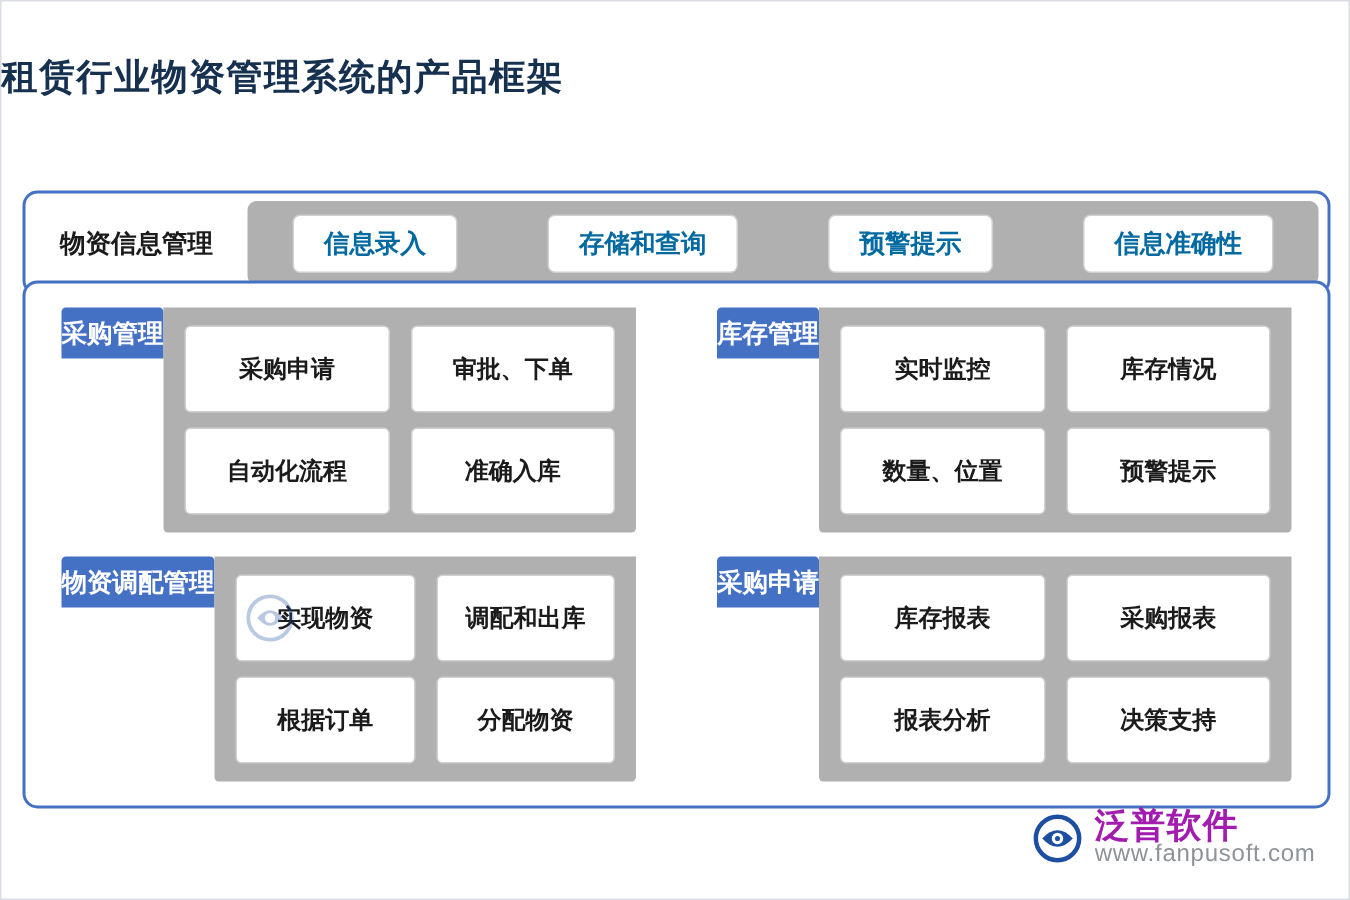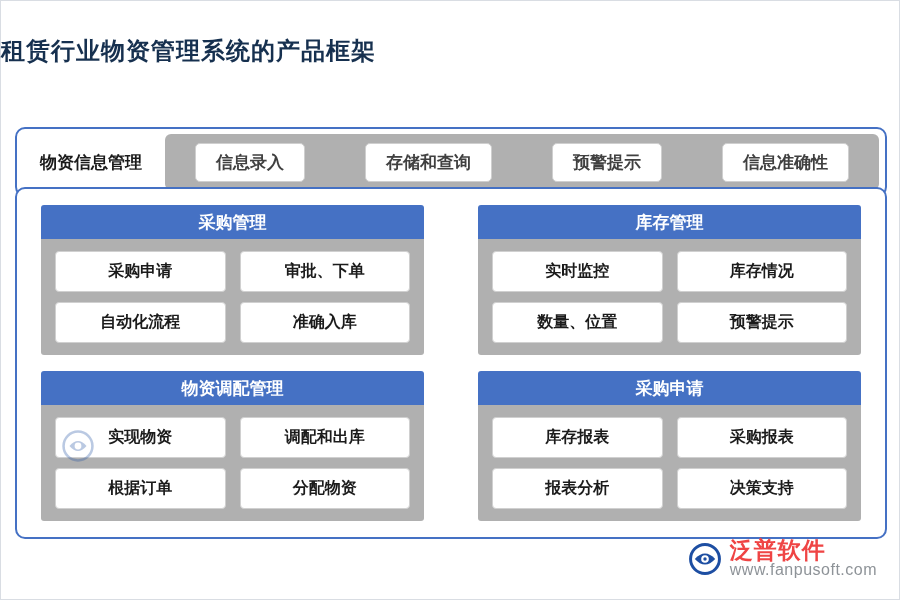--- a/index.html
+++ b/index.html
@@ -61,21 +61,21 @@
     display: flex;
     align-items: center;
     justify-content: space-around;
   }
   .pill {
     background: #ffffff;
     border: 1px solid #cfcfcf;
     border-radius: 5px;
     font-size: 17px;
     font-weight: bold;
-    color: #404040;
+    color: #0369a1;
     padding: 7px 20px;
     text-align: center;
     white-space: nowrap;
   }
   
   .main-frame {
     position: absolute;
     left: 14px;
     top: 186px;
     width: 872px;
@@ -86,21 +86,21 @@
     background: #ffffff;
     padding: 16px 24px;
     display: grid;
     grid-template-columns: 1fr 1fr;
     grid-template-rows: 1fr 1fr;
     column-gap: 54px;
     row-gap: 16px;
   }
   .module {
     display: flex;
-    flex-direction: column;
+    flex-direction: row;
   }
   .module-header {
     height: 34px;
     background: #4571c4;
     color: #ffffff;
     font-size: 17px;
     font-weight: bold;
     display: flex;
     align-items: center;
     justify-content: center;
@@ -155,21 +155,21 @@
     flex: none;
   }
   .logo-text {
     display: flex;
     flex-direction: column;
     line-height: 1.05;
   }
   .logo-name {
     font-size: 23px;
     font-weight: bold;
-    color: #ef4444;
+    color: #a21caf;
     letter-spacing: 1px;
   }
   .logo-url {
     font-size: 16px;
     color: #8e9398;
     letter-spacing: 0.5px;
     text-align: right;
   }
 </style>
 </head>

